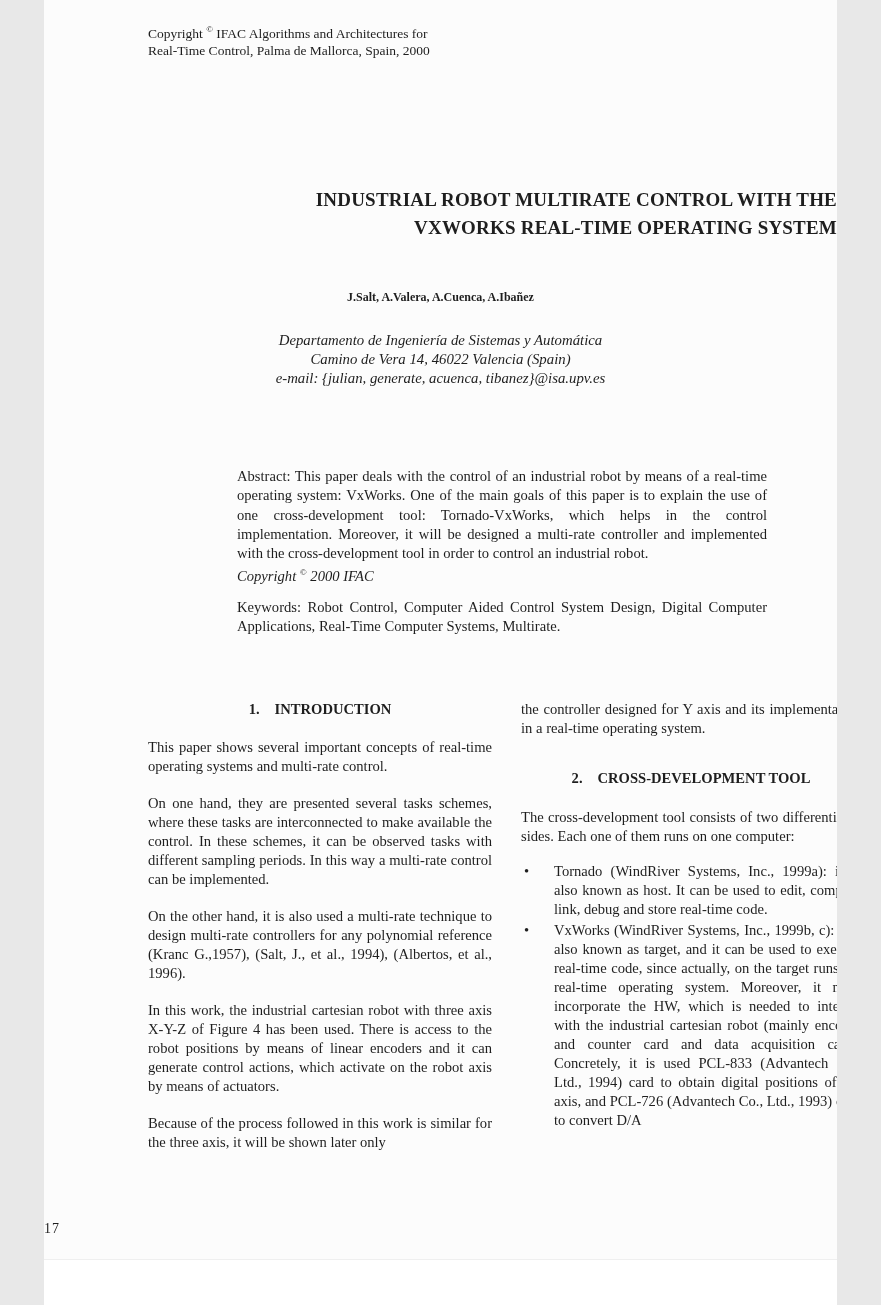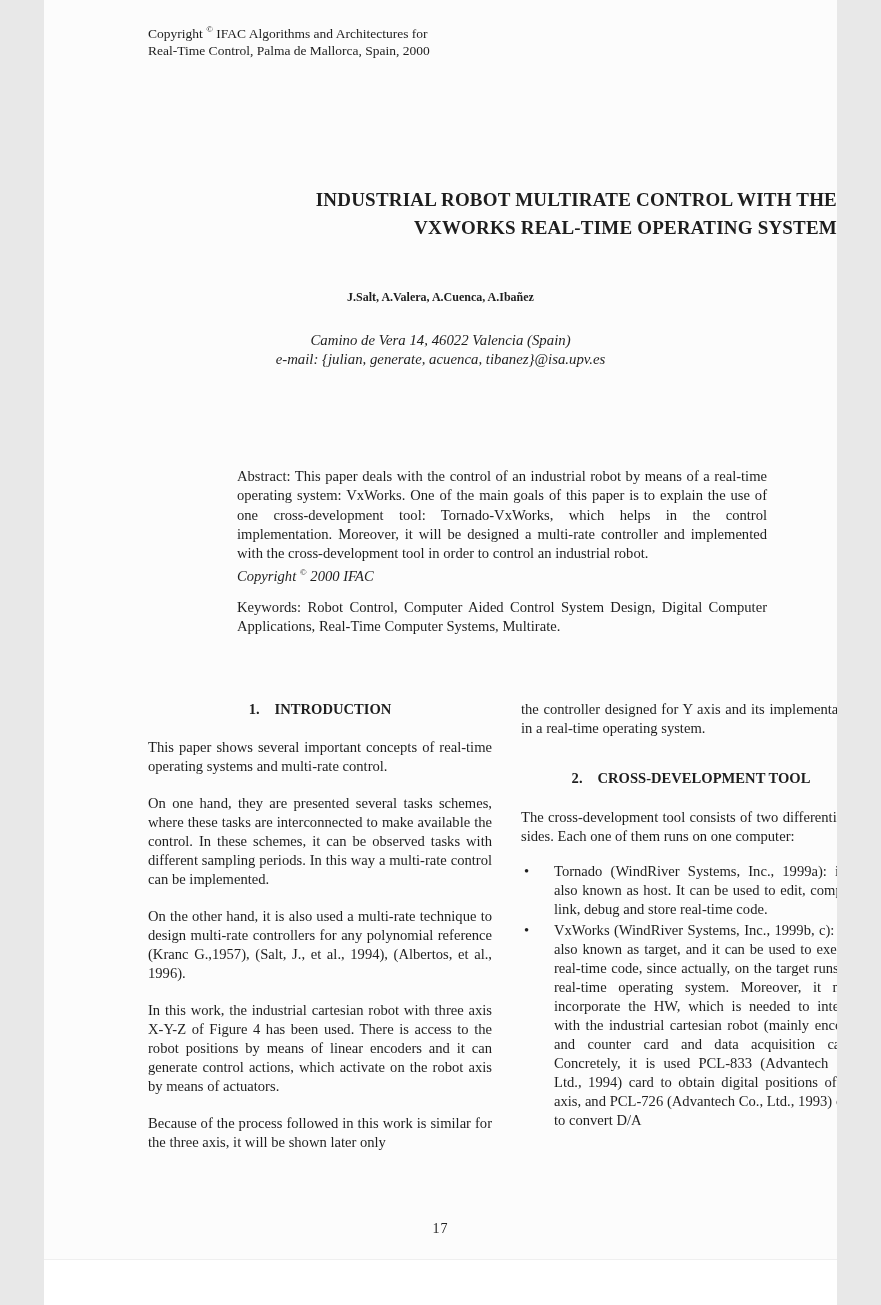--- a/index.html
+++ b/index.html
@@ -94,21 +94,20 @@
     width: 30px;
     flex: 0 0 30px;
     text-align: left;
     padding-left: 3px;
   }
   .bullet-item .bullet-text { flex: 1; text-align: justify; }
   .page-number {
     position: absolute;
     left: 0; right: 0;
     top: 1221px;
-    text-align: center;
     font-size: 14px;
     letter-spacing: 1px;
   }
   .page-edge {
     position: absolute;
     left: 0; right: 0;
     top: 1259px;
     height: 46px;
     background: #ffffff;
     border-top: 1px solid #efefef;
@@ -125,20 +124,21 @@
   </div>
 
   <div class="paper-title">
     <div>INDUSTRIAL ROBOT MULTIRATE CONTROL WITH THE</div>
     <div>VXWORKS REAL-TIME OPERATING SYSTEM</div>
   </div>
 
   <div class="authors">J.Salt, A.Valera, A.Cuenca, A.Ibañez</div>
 
   <div class="affiliation">
+    <div>Departamento de Ingeniería de Sistemas y Automática</div>
     <div>Camino de Vera 14, 46022 Valencia (Spain)</div>
     <div>e-mail: {julian, generate, acuenca, tibanez}@isa.upv.es</div>
   </div>
 
   <div class="abstract-block">
     <span>Abstract: This paper deals with the control of an industrial robot by means of a real-time operating system: VxWorks. One of the main goals of this paper is to explain the use of one cross-development tool: Tornado-VxWorks, which helps in the control implementation. Moreover, it will be designed a multi-rate controller and implemented with the cross-development tool in order to control an industrial robot.</span>
     <div class="abstract-copyright"><span>Copyright</span> <sup>©</sup> <span>2000 IFAC</span></div>
   </div>
 
   <div class="keywords-block">Keywords: Robot Control, Computer Aided Control System Design, Digital Computer Applications, Real-Time Computer Systems, Multirate.</div>

